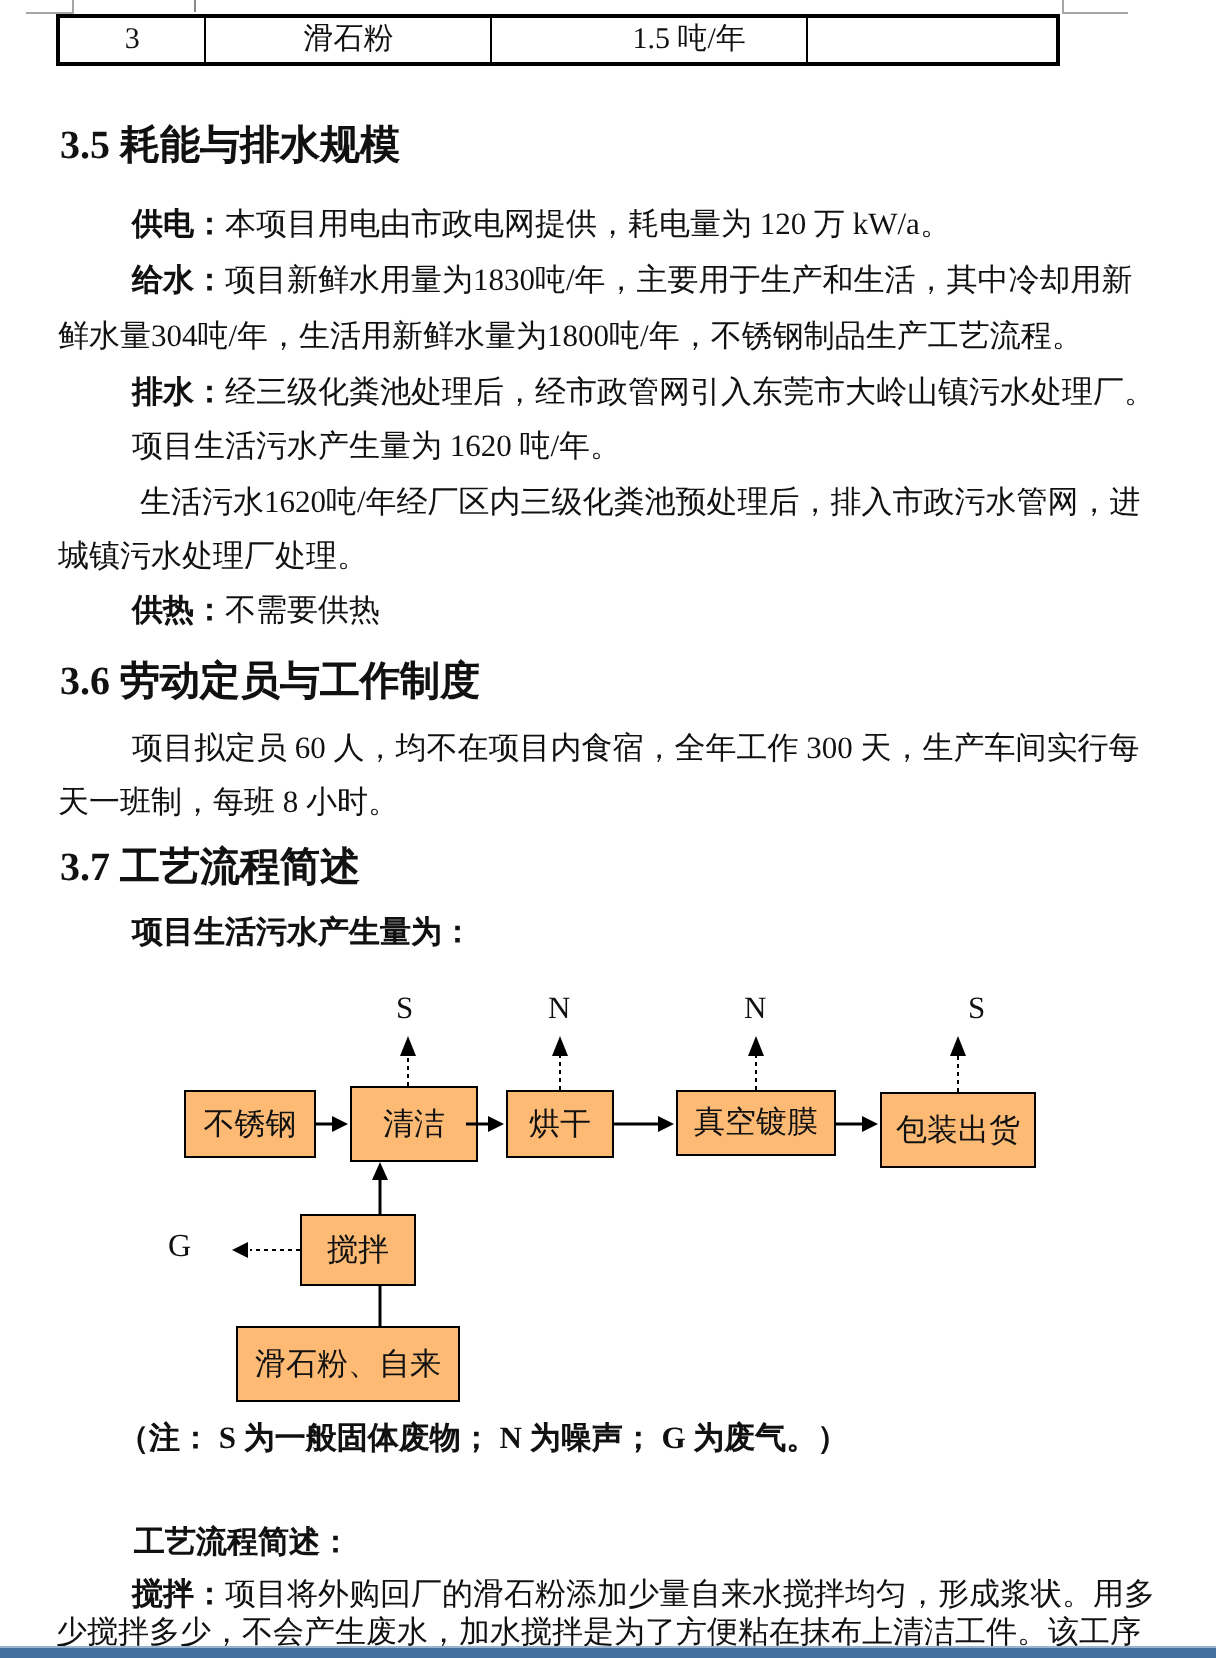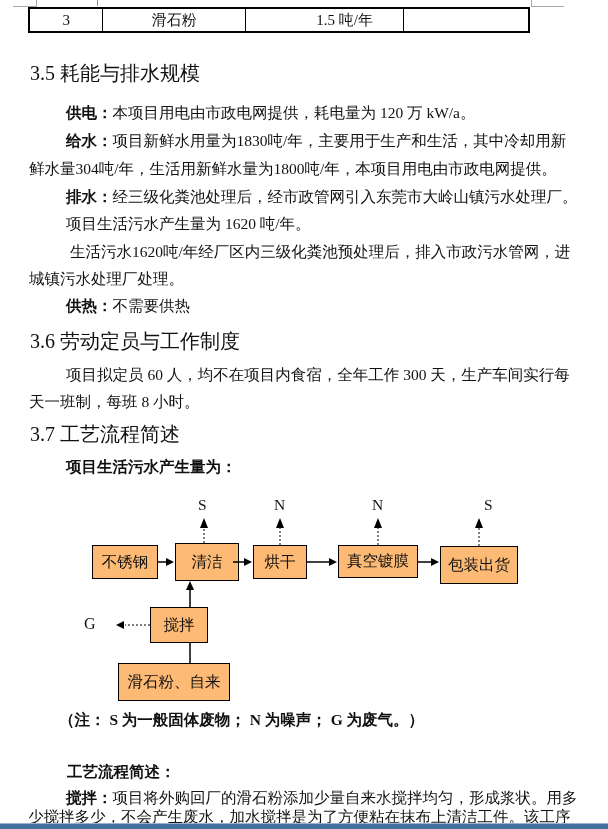--- a/index.html
+++ b/index.html
@@ -17,21 +17,21 @@
     position:absolute;left:28px;top:7px;width:502px;height:26px;
     border:2px solid #000;box-sizing:border-box;display:flex;
   }
   .mtable .cell{
     border-left:1px solid #000;box-sizing:border-box;
     display:flex;align-items:center;justify-content:center;
     font-size:15px;line-height:1;
   }
   .mtable .cell:first-child{border-left:none;}
   
-  .hline{position:absolute;font-weight:normal;font-size:20px;line-height:24px;white-space:nowrap;}
+  .hline{position:absolute;font-weight:bold;font-size:20px;line-height:24px;white-space:nowrap;}
   .tline{position:absolute;font-size:15.5px;line-height:17px;white-space:nowrap;}
   .tline .b{font-weight:bold;}
   
   .fbox{
     position:absolute;border:1px solid #000;box-sizing:border-box;background:#fdba74;
     display:flex;align-items:center;justify-content:center;
     font-size:15.5px;white-space:nowrap;
   }
   .flabel{position:absolute;font-size:15.5px;line-height:16px;}
   .connectors{position:absolute;left:0;top:490px;}
@@ -54,21 +54,21 @@
     <div class="cell" style="width:73px;">3</div>
     <div class="cell" style="width:144px;">滑石粉</div>
     <div class="cell" style="width:159px;padding-left:40px;">1.5 吨/年</div>
     <div class="cell" style="width:126px;"></div>
   </div>
 
   <div class="hline" style="left:30px;top:61px;">3.5 耗能与排水规模</div>
 
   <div class="tline" style="left:66px;top:104px;"><span class="b">供电：</span><span>本项目用电由市政电网提供，耗电量为 120 万 kW/a。</span></div>
   <div class="tline" style="left:66px;top:132px;"><span class="b">给水：</span><span>项目新鲜水用量为1830吨/年，主要用于生产和生活，其中冷却用新</span></div>
-  <div class="tline" style="left:29px;top:160px;"><span>鲜水量304吨/年，生活用新鲜水量为1800吨/年，本项目用电由市政电网提供。</span></div>
+  <div class="tline" style="left:29px;top:160px;"><span>鲜水量304吨/年，生活用新鲜水量为1800吨/年，不锈钢制品生产工艺流程。</span></div>
   <div class="tline" style="left:66px;top:188px;"><span class="b">排水：</span><span>经三级化粪池处理后，经市政管网引入东莞市大岭山镇污水处理厂。</span></div>
   <div class="tline" style="left:66px;top:215px;"><span>项目生活污水产生量为 1620 吨/年。</span></div>
   <div class="tline" style="left:70px;top:243px;"><span>生活污水1620吨/年经厂区内三级化粪池预处理后，排入市政污水管网，进</span></div>
   <div class="tline" style="left:29px;top:270px;"><span>城镇污水处理厂处理。</span></div>
   <div class="tline" style="left:66px;top:297px;"><span class="b">供热：</span><span>不需要供热</span></div>
 
   <div class="hline" style="left:30px;top:329px;">3.6 劳动定员与工作制度</div>
   <div class="tline" style="left:66px;top:366px;"><span>项目拟定员 60 人，均不在项目内食宿，全年工作 300 天，生产车间实行每</span></div>
   <div class="tline" style="left:29px;top:393px;"><span>天一班制，每班 8 小时。</span></div>
 

